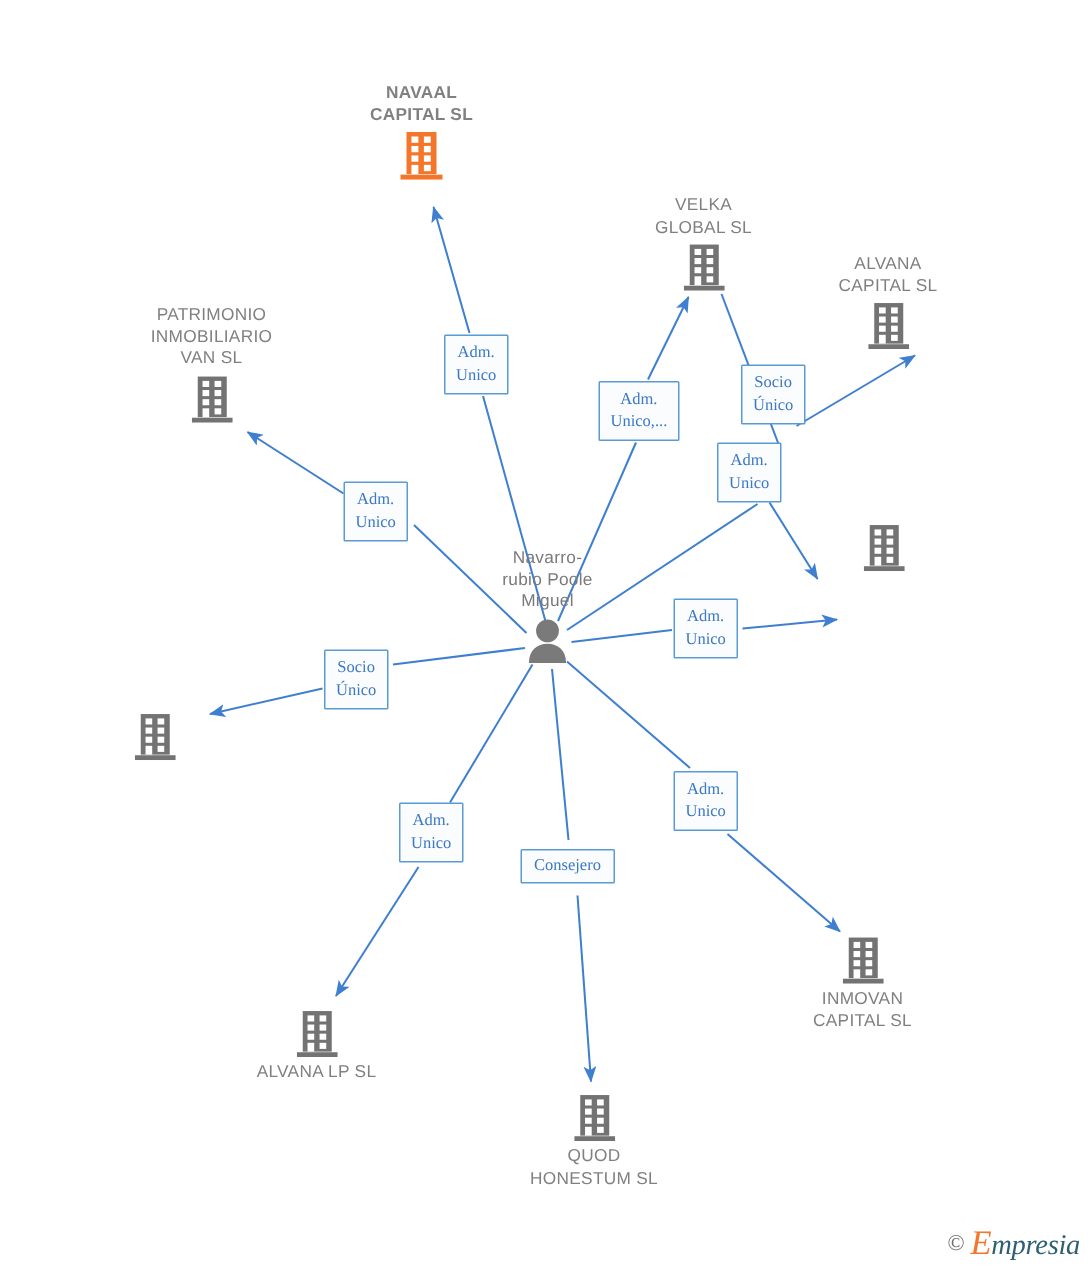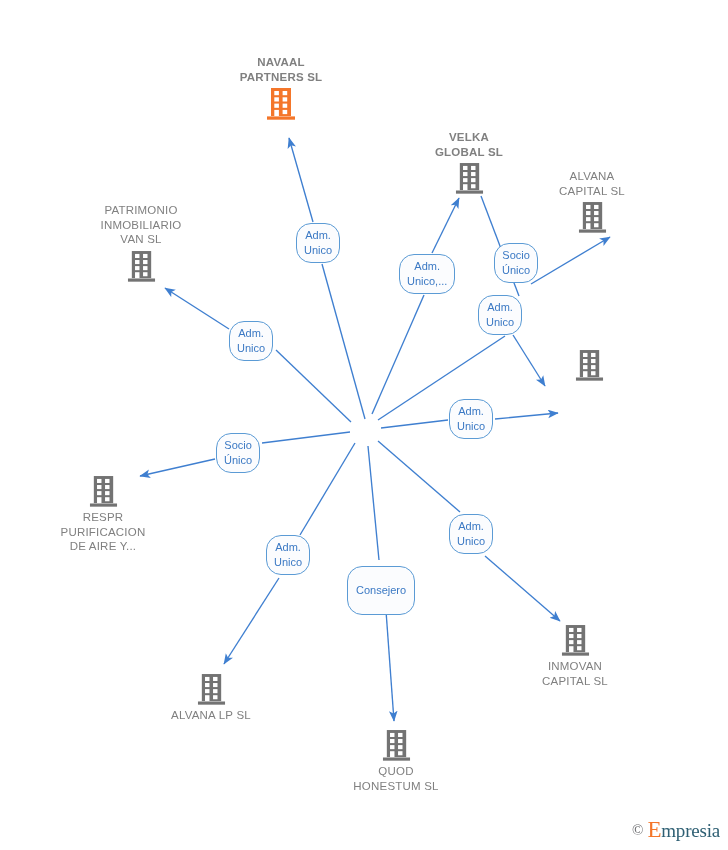--- a/index.html
+++ b/index.html
@@ -64,32 +64,32 @@
   }
   .node.label-above .node-icon { margin-top: 3px; }
   .node.label-below .node-icon { margin-bottom: 2px; }
 
   
   .rel {
     position: absolute;
     box-sizing: border-box;
     background: #fbfcfe;
     border: 1.3px solid #5b9bd5;
-    border-radius: 15px;
+    border-radius: 1px;
     color: #3b79c4;
     font-size: 11px;
     line-height: 15px;
-    font-family: Liberation Sans, sans-serif;
+    font-family: Liberation Serif, serif;
     padding: 4px 7px;
     text-align: center;
     white-space: pre-line;
     z-index: 5;
   }
   .rel.one-line {
-    padding: 16px 8px;
+    padding: 3px 8px;
   }
 
   
   #watermark {
     position: absolute;
     right: 8px;
     bottom: 10px;
     display: flex;
     align-items: center;
     gap: 4px;
@@ -97,20 +97,21 @@
   }
   #watermark .copy {
     color: #6d6e71;
     font-size: 15px;
     line-height: 15px;
     font-family: "Liberation Serif", serif;
   }
   #watermark .brand {
     font-family: "Liberation Serif", serif;
     font-size: 19px;
+    font-style: italic;
     line-height: 19px;
     color: #2e5f73;
     letter-spacing: -0.2px;
   }
   #watermark .brand .e {
     color: #f4762a;
     font-size: 23px;
   }
 </style>
 </head>
@@ -143,38 +144,47 @@
         <line x1="279" y1="578" x2="224" y2="664" stroke="#3f7fd0" stroke-width="1.35" marker-end="url(#arrowhead)"></line>
         <line x1="368" y1="446" x2="379" y2="560" stroke="#3f7fd0" stroke-width="1.35"></line>
         <line x1="385" y1="597" x2="394" y2="721" stroke="#3f7fd0" stroke-width="1.35" marker-end="url(#arrowhead)"></line>
         <line x1="378" y1="441" x2="460" y2="512" stroke="#3f7fd0" stroke-width="1.35"></line>
         <line x1="485" y1="556" x2="560" y2="621" stroke="#3f7fd0" stroke-width="1.35" marker-end="url(#arrowhead)"></line>
       </g>
   </svg>
 
   <div class="node root label-above" style="left: 281px; top: 55px;">
     <div class="node-label">NAVAAL
-PARTNERS  SL</div>
+CAPITAL  SL</div>
     <div class="node-icon"><svg width="30" height="34" viewBox="0 0 30 34" xmlns="http://www.w3.org/2000/svg">
           <rect x="5" y="1" width="20" height="28" fill="#f4762a"></rect>
           <rect x="8.3" y="4" width="4.6" height="4.2" fill="#ffffff"></rect>
           <rect x="16.6" y="4" width="4.6" height="4.2" fill="#ffffff"></rect>
           <rect x="8.3" y="10.3" width="4.6" height="4.2" fill="#ffffff"></rect>
           <rect x="16.6" y="10.3" width="4.6" height="4.2" fill="#ffffff"></rect>
           <rect x="8.3" y="16.6" width="4.6" height="4.2" fill="#ffffff"></rect>
           <rect x="16.6" y="16.6" width="4.6" height="4.2" fill="#ffffff"></rect>
           <rect x="8.3" y="22.9" width="4.6" height="6.1" fill="#ffffff"></rect>
           <rect x="16.6" y="22.9" width="4.6" height="4.2" fill="#ffffff"></rect>
           <rect x="1" y="29.4" width="28" height="3.3" fill="#f4762a"></rect>
         </svg></div>
   </div>
 
+  <div class="node person label-above" style="left: 365px; top: 365px;">
+    <div class="node-label">Navarro-
+rubio Poole
+Miguel</div>
+    <div class="node-icon"><svg width="32" height="30" viewBox="0 0 32 30" xmlns="http://www.w3.org/2000/svg">
+          <circle cx="16" cy="8.6" r="7.6" fill="#7a7a7a"></circle>
+          <path d="M3.6,30 C3.6,21.4 9.2,17.2 16,17.2 C22.8,17.2 28.4,21.4 28.4,30 Z" fill="#7a7a7a"></path>
+        </svg></div>
+  </div>
 
   <div id="companies">
-      <div class="node company label-above" style="left: 469px; top: 130px; font-weight: bold;">
+      <div class="node company label-above" style="left: 469px; top: 130px;">
         <div class="node-label">VELKA
 GLOBAL  SL</div>
         <div class="node-icon"><svg width="29" height="33" viewBox="0 0 30 34" xmlns="http://www.w3.org/2000/svg">
             <rect x="5" y="1" width="20" height="28" fill="#737373"></rect>
             <rect x="8.3" y="4" width="4.6" height="4.2" fill="#ffffff"></rect>
             <rect x="16.6" y="4" width="4.6" height="4.2" fill="#ffffff"></rect>
             <rect x="8.3" y="10.3" width="4.6" height="4.2" fill="#ffffff"></rect>
             <rect x="16.6" y="10.3" width="4.6" height="4.2" fill="#ffffff"></rect>
             <rect x="8.3" y="16.6" width="4.6" height="4.2" fill="#ffffff"></rect>
             <rect x="16.6" y="16.6" width="4.6" height="4.2" fill="#ffffff"></rect>
@@ -224,23 +234,20 @@
             <rect x="8.3" y="10.3" width="4.6" height="4.2" fill="#ffffff"></rect>
             <rect x="16.6" y="10.3" width="4.6" height="4.2" fill="#ffffff"></rect>
             <rect x="8.3" y="16.6" width="4.6" height="4.2" fill="#ffffff"></rect>
             <rect x="16.6" y="16.6" width="4.6" height="4.2" fill="#ffffff"></rect>
             <rect x="8.3" y="22.9" width="4.6" height="6.1" fill="#ffffff"></rect>
             <rect x="16.6" y="22.9" width="4.6" height="4.2" fill="#ffffff"></rect>
             <rect x="1" y="29.4" width="28" height="3.3" fill="#737373"></rect>
           </svg></div>
       </div>
       <div class="node company label-below" style="left: 103px; top: 475px;">
-        <div class="node-label">RESPR
-PURIFICACION
-DE AIRE Y...</div>
         <div class="node-icon"><svg width="29" height="33" viewBox="0 0 30 34" xmlns="http://www.w3.org/2000/svg">
             <rect x="5" y="1" width="20" height="28" fill="#737373"></rect>
             <rect x="8.3" y="4" width="4.6" height="4.2" fill="#ffffff"></rect>
             <rect x="16.6" y="4" width="4.6" height="4.2" fill="#ffffff"></rect>
             <rect x="8.3" y="10.3" width="4.6" height="4.2" fill="#ffffff"></rect>
             <rect x="16.6" y="10.3" width="4.6" height="4.2" fill="#ffffff"></rect>
             <rect x="8.3" y="16.6" width="4.6" height="4.2" fill="#ffffff"></rect>
             <rect x="16.6" y="16.6" width="4.6" height="4.2" fill="#ffffff"></rect>
             <rect x="8.3" y="22.9" width="4.6" height="6.1" fill="#ffffff"></rect>
             <rect x="16.6" y="22.9" width="4.6" height="4.2" fill="#ffffff"></rect>

